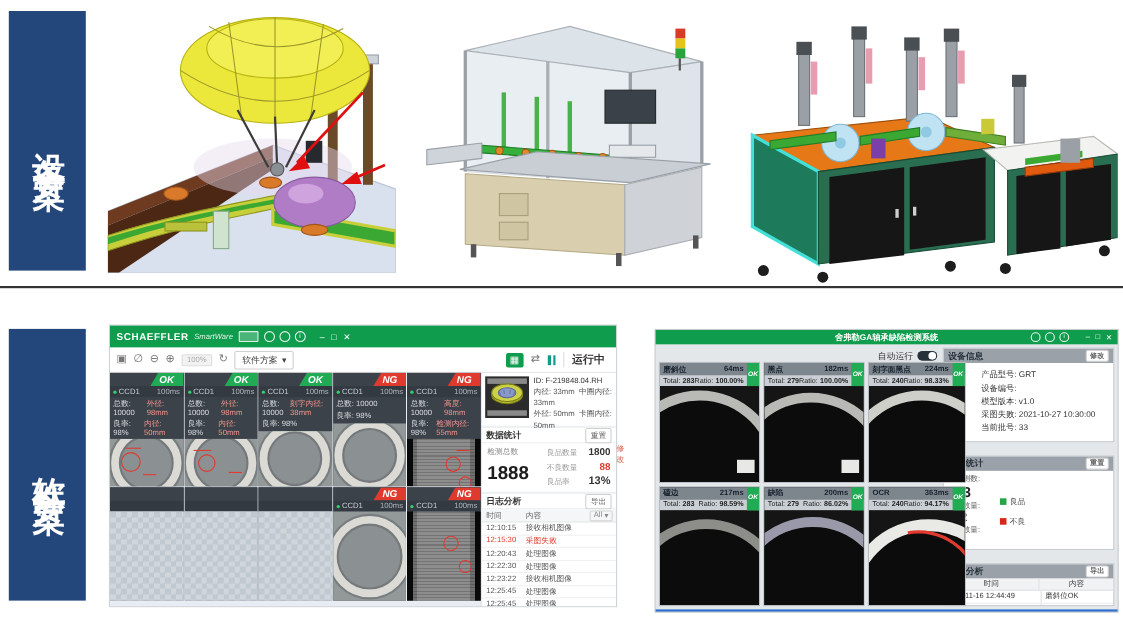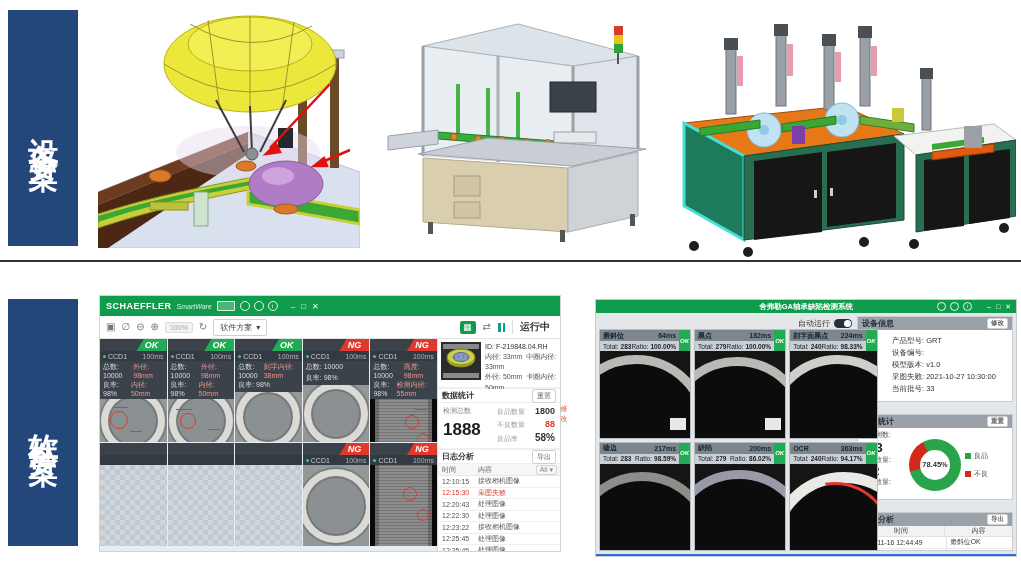--- a/index.html
+++ b/index.html
@@ -560,21 +560,21 @@
               <div class="r">
                   <span class="lab">良品数量</span>
                   <span class="v-good">1800</span>
                 </div>
               <div class="r">
                   <span class="lab">不良数量</span>
                   <span class="v-bad">88</span>
                 </div>
               <div class="r">
                   <span class="lab">良品率</span>
-                  <span class="v-yield">58%</span>
+                  <span class="v-yield">13%</span>
                 </div>
             </div>
           </div>
         </div>
 
         <div class="logsec">
           <div class="sec-h">
             <span class="st">日志分析</span>
             <span class="chip">导出</span>
           </div>
@@ -763,23 +763,20 @@
           </div>
           <div class="rstatbody">
             <div class="rstatL">
               <div>已检测数:</div>
               <div class="n1">283</div>
               <div>良品数量:</div>
               <div class="n2">222</div>
               <div>不良数量:</div>
               <div class="n2">61</div>
             </div>
-            <div class="donut" style="background: conic-gradient(from 255deg, rgb(213, 40, 27) 0deg, rgb(213, 40, 27) 21.55%, rgb(42, 164, 74) 0deg, rgb(42, 164, 74) 100%);">
-              <span class="pct">78.45%</span>
-            </div>
             <div class="legend">
               <span class="li">
                   <span class="sw" style="background:#2aa44a"></span>
                   <span>良品</span>
                 </span>
               <span class="li">
                   <span class="sw" style="background:#d5281b"></span>
                   <span>不良</span>
                 </span>
             </div>

